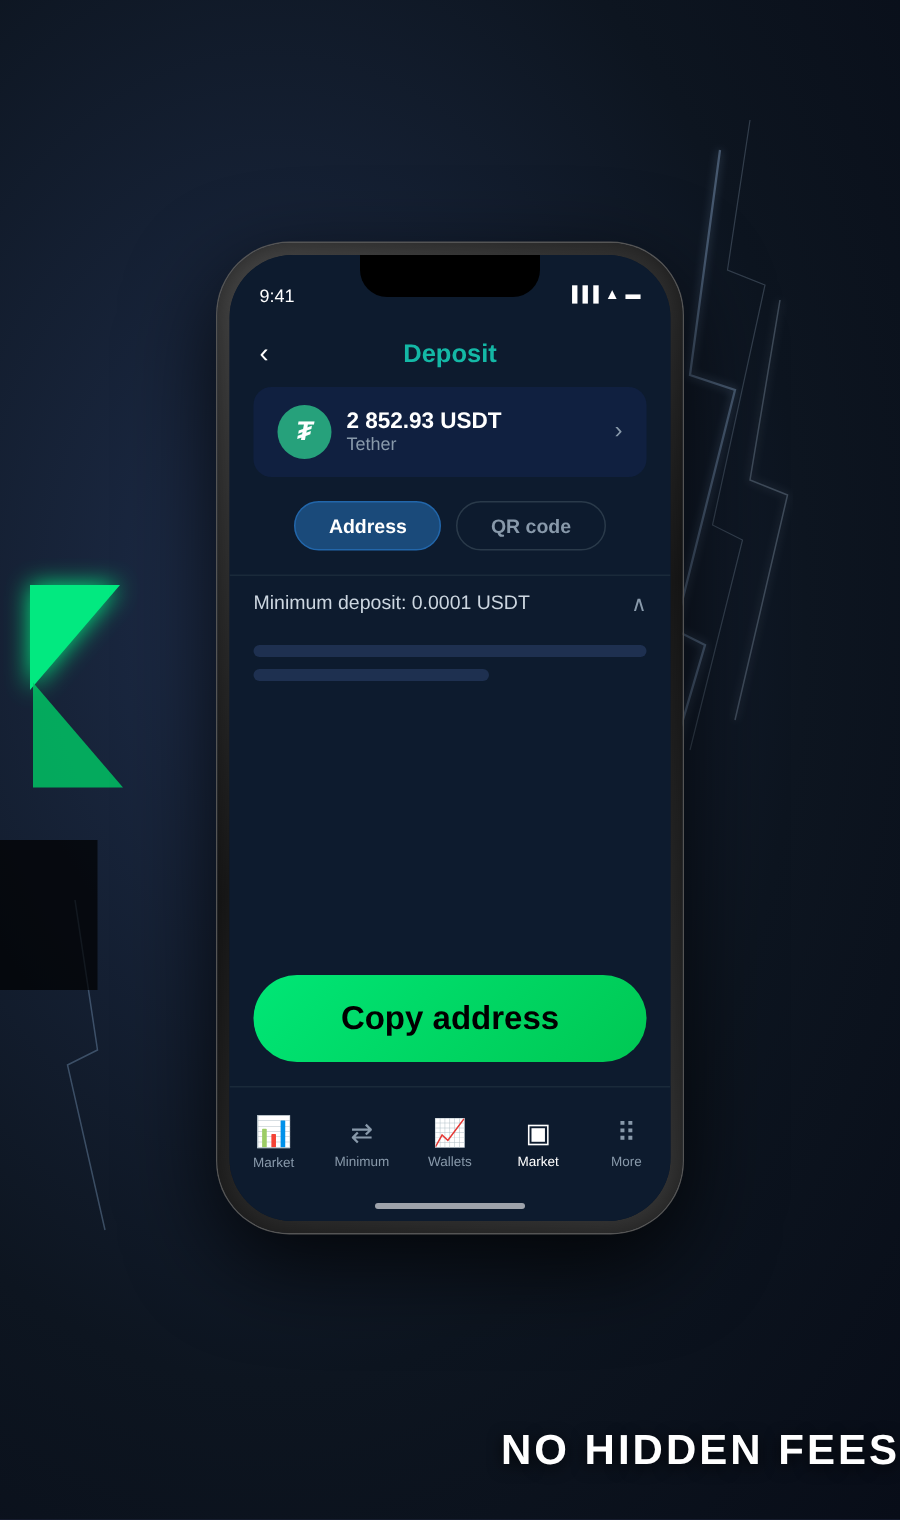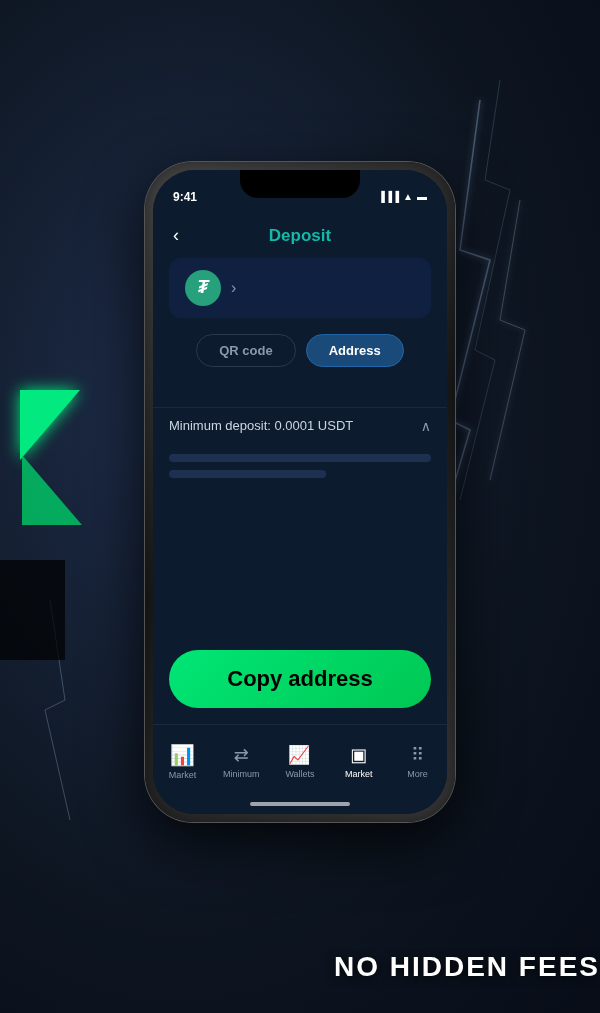--- a/index.html
+++ b/index.html
@@ -120,21 +120,21 @@
       transform: translateX(-50%);
       width: 120px;
       height: 28px;
       background: #000;
       border-radius: 0 0 18px 18px;
     }
 
     .status-time {
       font-size: 12px;
       color: #fff;
-      font-weight: 700;
+      font-weight: 400;
       z-index: 1;
     }
 
     .status-icons {
       display: flex;
       gap: 4px;
       align-items: center;
       z-index: 1;
     }
 
@@ -257,21 +257,20 @@
       line-height: 1.5;
       word-break: break-all;
     }
 
     .min-deposit-row {
       display: flex;
       align-items: center;
       justify-content: space-between;
       padding: 10px 16px;
       border-top: 1px solid #1a2a3a;
-      margin-top: 24px;
     }
 
     .min-deposit-label {
       color: #ccd6e0;
       font-size: 13px;
     }
 
     .min-deposit-chevron {
       color: #8899aa;
       font-size: 14px;
@@ -422,26 +421,33 @@
 
         <div class="header">
           <span class="back-btn">‹</span>
           <span class="header-title">Deposit</span>
         </div>
 
         <div class="currency-row">
           <div class="currency-icon">
             <span class="currency-icon-inner">₮</span>
           </div>
+          <div class="currency-info">
+            <div class="currency-amount">
+              <span>2 852.93</span>
+              <span>USDT</span>
+            </div>
+            <div class="currency-name">Tether</div>
+          </div>
           <span class="currency-chevron">›</span>
         </div>
 
         <div class="tab-row">
+          <button class="tab-btn active">Address</button>
           <button class="tab-btn inactive">QR code</button>
-          <button class="tab-btn active">Address</button>
         </div>
 
 
         <div class="min-deposit-row">
           <span class="min-deposit-label">Minimum deposit: 0.0001 USDT</span>
           <span class="min-deposit-chevron">∧</span>
         </div>
 
         <div class="info-lines">
           <div class="info-line"></div>

